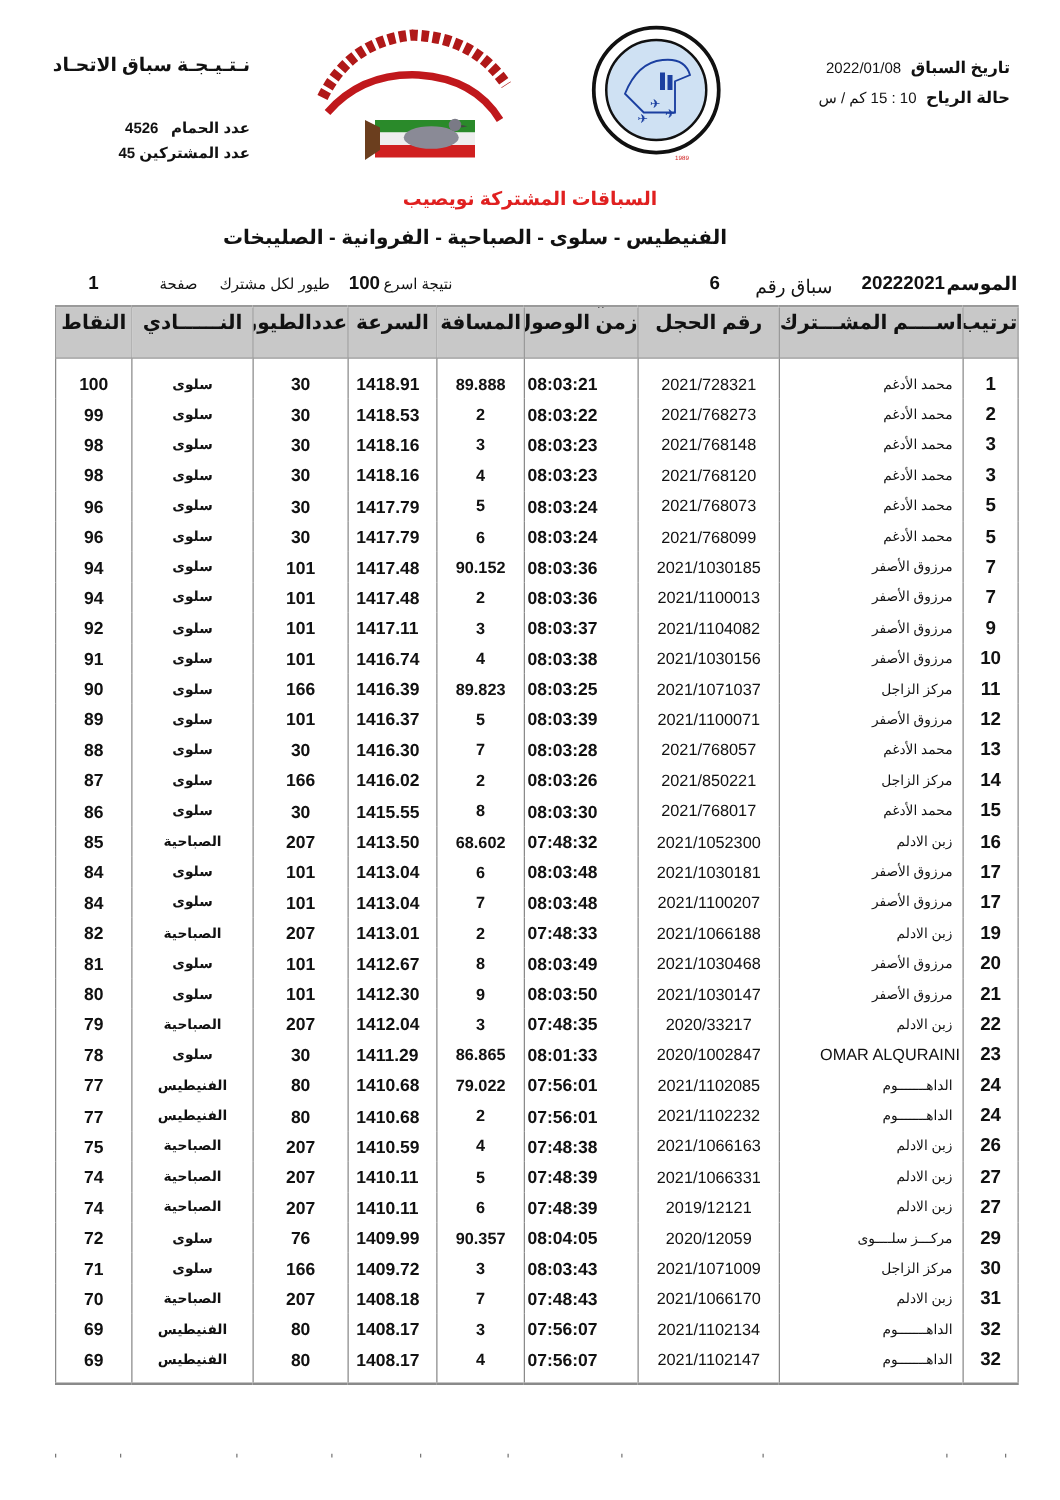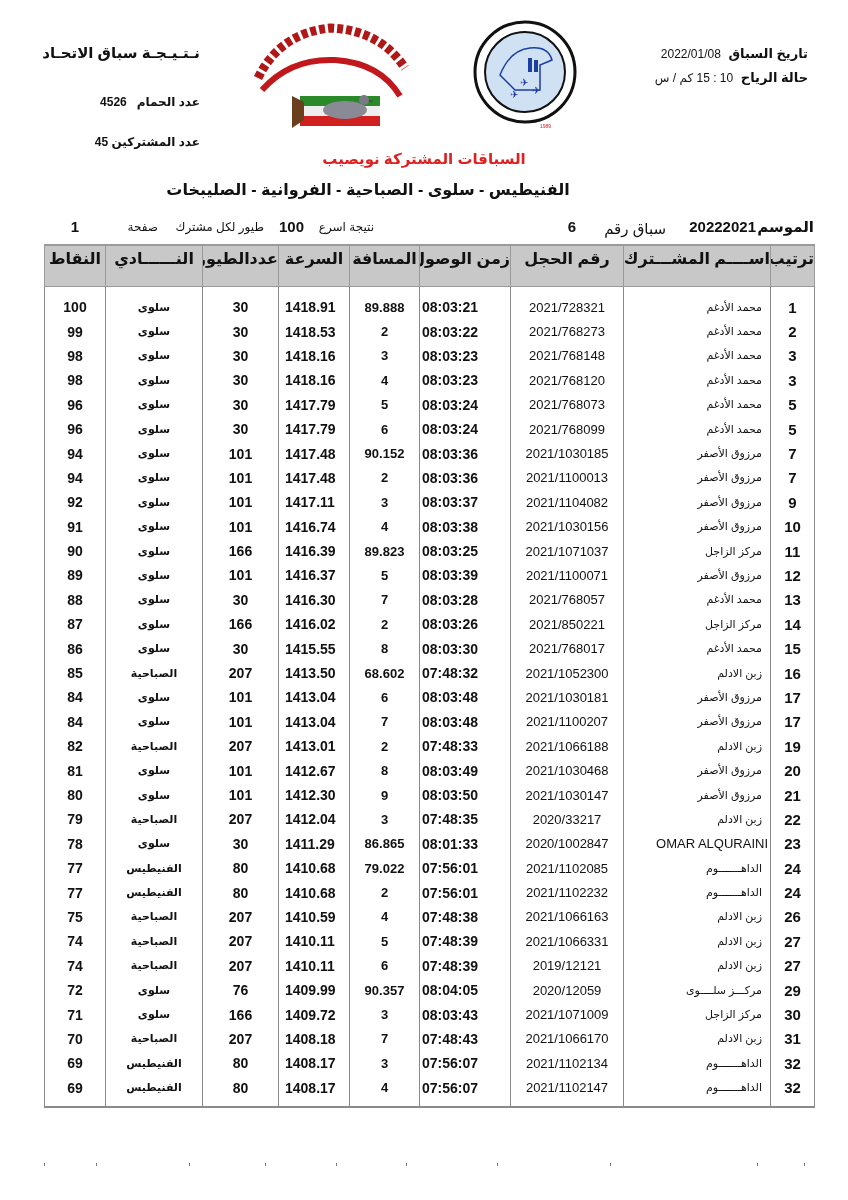--- a/index.html
+++ b/index.html
@@ -15,29 +15,29 @@
   .info-right .line.l1 { margin-top: 0; }
   .info-right .line.l2 { margin-top: -4px; }
   .info-right .line.l3 { margin-top: 6px; }
   .info-right .line.l4 { margin-top: 0px; }
 
   
   .info-left { left: 40px; top: 40px; width: 160px; direction: rtl; text-align: right; }
   .info-left .title { font-size: 15px; font-weight: bold; letter-spacing: 1px; height: 26px; line-height: 26px; }
   .info-left .stat { font-size: 12px; font-weight: bold; height: 20px; line-height: 20px; white-space: nowrap; }
   .info-left .stat.s1 { margin-top: 26px; }
-  .info-left .stat.s2 { margin-top: 20px; }
+  .info-left .stat.s2 { }
 
   
   .logo-club { left: 240px; top: 18px; width: 180px; height: 120px; }
   .logo-fed { left: 470px; top: 20px; width: 110px; height: 115px; }
 
   .subtitle-red { left: 0; width: 848px; top: 150px; text-align: center; color: #e02020;
                   font-size: 15px; font-weight: bold; direction: rtl; }
-  .subtitle-clubs { left: 0; width: 736px; top: 180px; text-align: center; color: #111;
+  .subtitle-clubs { left: 12px; width: 736px; top: 180px; text-align: center; color: #111;
                   font-size: 16px; font-weight: bold; direction: rtl; }
 
   
   .meta-row { left: 44px; top: 218px; width: 770px; height: 24px; direction: rtl; font-size: 12px; }
   .meta-row span { position: absolute; white-space: nowrap; }
   .meta-row .big { font-size: 15px; font-weight: bold; }
 
   
   .tbl-wrap { left: 44px; top: 244px; width: 770px; }
   table { border-collapse: collapse; width: 770px; direction: rtl; table-layout: fixed; }
@@ -117,21 +117,21 @@
 
 <div class="abs subtitle-red">السباقات المشتركة نويصيب</div>
 <div class="abs subtitle-clubs">الفنيطيس - سلوى - الصباحية - الفروانية - الصليبخات</div>
 
 <div class="abs meta-row">
   <span style="right:0; top:0;" class="big">الموسم</span>
   <span style="right:58px; top:0;" class="big">20222021</span>
   <span style="right:148px; top:2px; font-size:15px;">سباق رقم</span>
   <span style="right:238px; top:0;" class="big">6</span>
   <span style="right:330px; top:2px;margin-top:23px;">النويصيب</span>
-  <span style="right:440px; top:2px;">نتيجة اسرع</span>
+  <span style="right:452px; top:2px;">نتيجة اسرع</span>
   <span style="right:510px; top:0;" class="big">100</span>
   <span style="right:550px; top:2px;">طيور لكل مشترك</span>
   <span style="right:656px; top:2px;">صفحة</span>
   <span style="right:735px; top:0;" class="big">1</span>
 </div>
 
 <div class="abs tbl-wrap">
   <table>
     <colgroup>
       <col style="width:44px">

